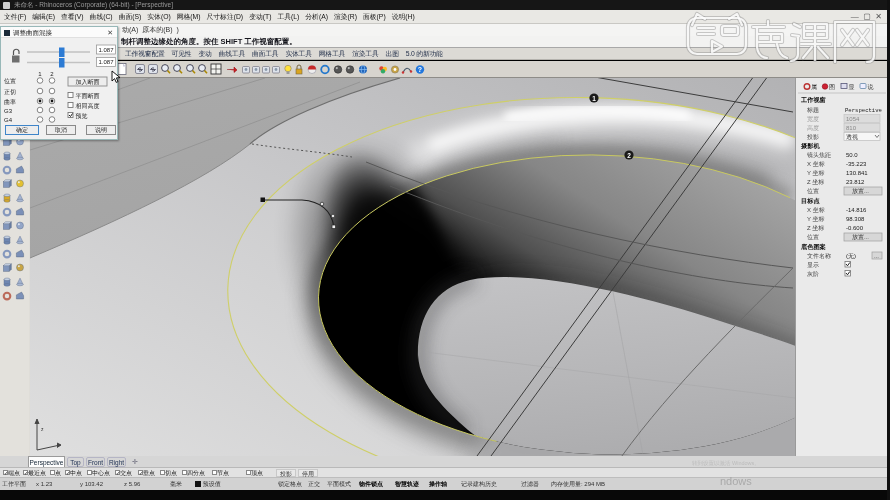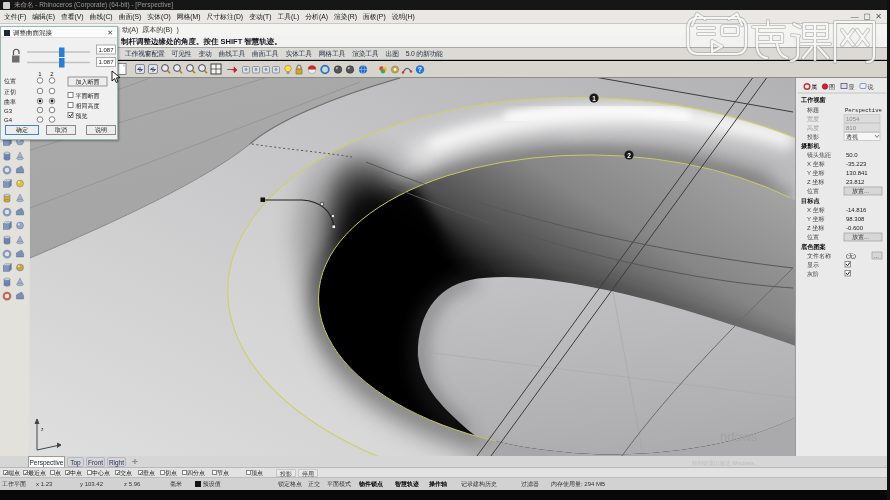--- a/index.html
+++ b/index.html
@@ -30,21 +30,21 @@
 .ck { position:absolute; top:2px; width:5px; height:5px; border:1px solid #888; background:#fff; font-size:5px; line-height:5px; text-align:center; color:#222; }
 .ol { position:absolute; top:0; font-size:6px; color:#222; }
 .st { position:absolute; top:0; font-size:6px; color:#333; }
 </style>
 </head>
 <body>
 <div class="titlebar"><div class="ticon"></div>未命名 - Rhinoceros (Corporate) (64-bit) - [Perspective]</div>
 <div class="menubar"><span style="margin-left:4px">文件(F)</span><span>编辑(E)</span><span>查看(V)</span><span>曲线(C)</span><span>曲面(S)</span><span>实体(O)</span><span>网格(M)</span><span>尺寸标注(D)</span><span>变动(T)</span><span>工具(L)</span><span>分析(A)</span><span>渲染(R)</span><span>面板(P)</span><span>说明(H)</span></div>
 <div class="winctl">—&nbsp;&nbsp;▢&nbsp;&nbsp;✕</div>
 <div class="cmd1"><span style="margin-left:122px">动(A)&nbsp;&nbsp;原本的(B)&nbsp;&nbsp;)</span></div>
-<div class="cmd2"><span style="margin-left:121px">制杆调整边缘处的角度。按住 SHIFT 智慧轨迹。</span></div>
+<div class="cmd2"><span style="margin-left:121px">制杆调整边缘处的角度。按住 SHIFT 工作视窗配置。</span></div>
 <div class="tabrow"><span style="margin-left:125px">工作视窗配置</span><span>可见性</span><span>变动</span><span>曲线工具</span><span>曲面工具</span><span>实体工具</span><span>网格工具</span><span>渲染工具</span><span>出图</span><span>5.0 的新功能</span></div>
 <div class="toolbar" id="toolbar"><svg width="887" height="17" viewBox="0 0 887 17" xmlns="http://www.w3.org/2000/svg">
       <rect x="118" y="2.5" width="8" height="11" fill="#fff" stroke="#667" stroke-width="0.8"></rect>
       <path d="M123,2.5 L126,5.5 L123,5.5 Z" fill="#ccd"></path>
       <rect x="135.5" y="3.5" width="9" height="9" rx="1.5" fill="#dfe3ec" stroke="#667" stroke-width="0.7"></rect>
       <path d="M137.5,8.5 L142.5,8.5 M140,6 L140,11 M137.5,8.5 L139,7 M142.5,8.5 L141,10" stroke="#445" stroke-width="0.9" fill="none"></path>
       <rect x="148.5" y="3.5" width="9" height="9" rx="1.5" fill="#dfe3ec" stroke="#667" stroke-width="0.7"></rect>
       <path d="M150.5,8.5 L155.5,8.5 M153,6 L153,11 M150.5,8.5 L152,7 M155.5,8.5 L154,10" stroke="#445" stroke-width="0.9" fill="none"></path>
       <circle cx="165" cy="7.0" r="3.4" fill="#e8ecf4" stroke="#445" stroke-width="1"></circle>
       <line x1="167.5" y1="9.5" x2="170" y2="12.3" stroke="#a80" stroke-width="1.6"></line>
@@ -410,21 +410,21 @@
 <path d="M14,20 L19,9 L27,14 M51,14 L59,9 L64,20"></path>
 <rect x="10" y="13" width="58" height="36" rx="9"></rect>
 <path d="M20,23 L36,23 M20,29 L36,29"></path>
 <rect x="44" y="21" width="16" height="9" rx="2"></rect>
 <path d="M34,36 L44,41.5 L34,47 Z"></path>
 <path d="M90,16 L90,22 M75,22 L106,22 M79,22 L79,42 M79,29 L104,29 M104,29 L104,37 M81,37 L104,37 M93,29 L93,37 M79,42 Q80,52 89,53 M99,39 Q101,51 109,53"></path>
 <path d="M116,19 L122,22 M114,30 L121,31 M120,31 L120,49 Q120,55 113,56 M126,19 L149,19 L149,33 L126,33 Z M126,26 L149,26 M137,19 L137,55 M123,39 L152,39 M134,42 L125,53 M140,42 L150,53"></path>
 <path d="M157,17 L196,17 M157,17 L157,57 M196,17 L196,51 Q196,57 189,57 M164,25 L175,40 M175,25 L164,40 M179,25 L190,40 M190,25 L179,40"></path>
 </g>
 </svg>
-<div style="position:absolute;left:720px;top:429px;z-index:20;color:#9f9f9f;font-size:13px;font-family:'Liberation Sans',sans-serif;opacity:0.8">ndows</div>
+<div style="position:absolute;left:720px;top:475px;z-index:20;color:#9f9f9f;font-size:11px;font-family:'Liberation Sans',sans-serif;opacity:0.8">ndows</div>
 <div style="position:absolute;left:692px;top:460px;z-index:20;color:#b5b5b5;font-size:5.5px;font-family:'Liberation Sans',sans-serif;opacity:0.8">转到设置以激活 Windows。</div>
 <div class="rblack"></div>
 <div class="dialog" id="dialog">
 <div class="dlg-title"><span style="display:inline-block;width:6px;height:6px;background:#1b2a38;margin:0 3px 0 3px;vertical-align:-1px"></span><span style="font-size:6.5px;color:#222">调整曲面混接</span><span style="position:absolute;right:4px;top:0;color:#444;font-size:7px">✕</span></div>
 <svg width="116" height="92" viewBox="0 0 116 92" style="position:absolute;left:0;top:11px" xmlns="http://www.w3.org/2000/svg" font-family="Liberation Sans, sans-serif">
 
 <g stroke="#555" stroke-width="1.2" fill="none">
 <path d="M12.5,17 L12.5,13.5 A2.8,2.8 0 0 1 18,13.5 L18,16"></path>
 <rect x="11" y="17.5" width="7.5" height="7" fill="#6e6e6e" stroke="none"></rect>
 </g>

